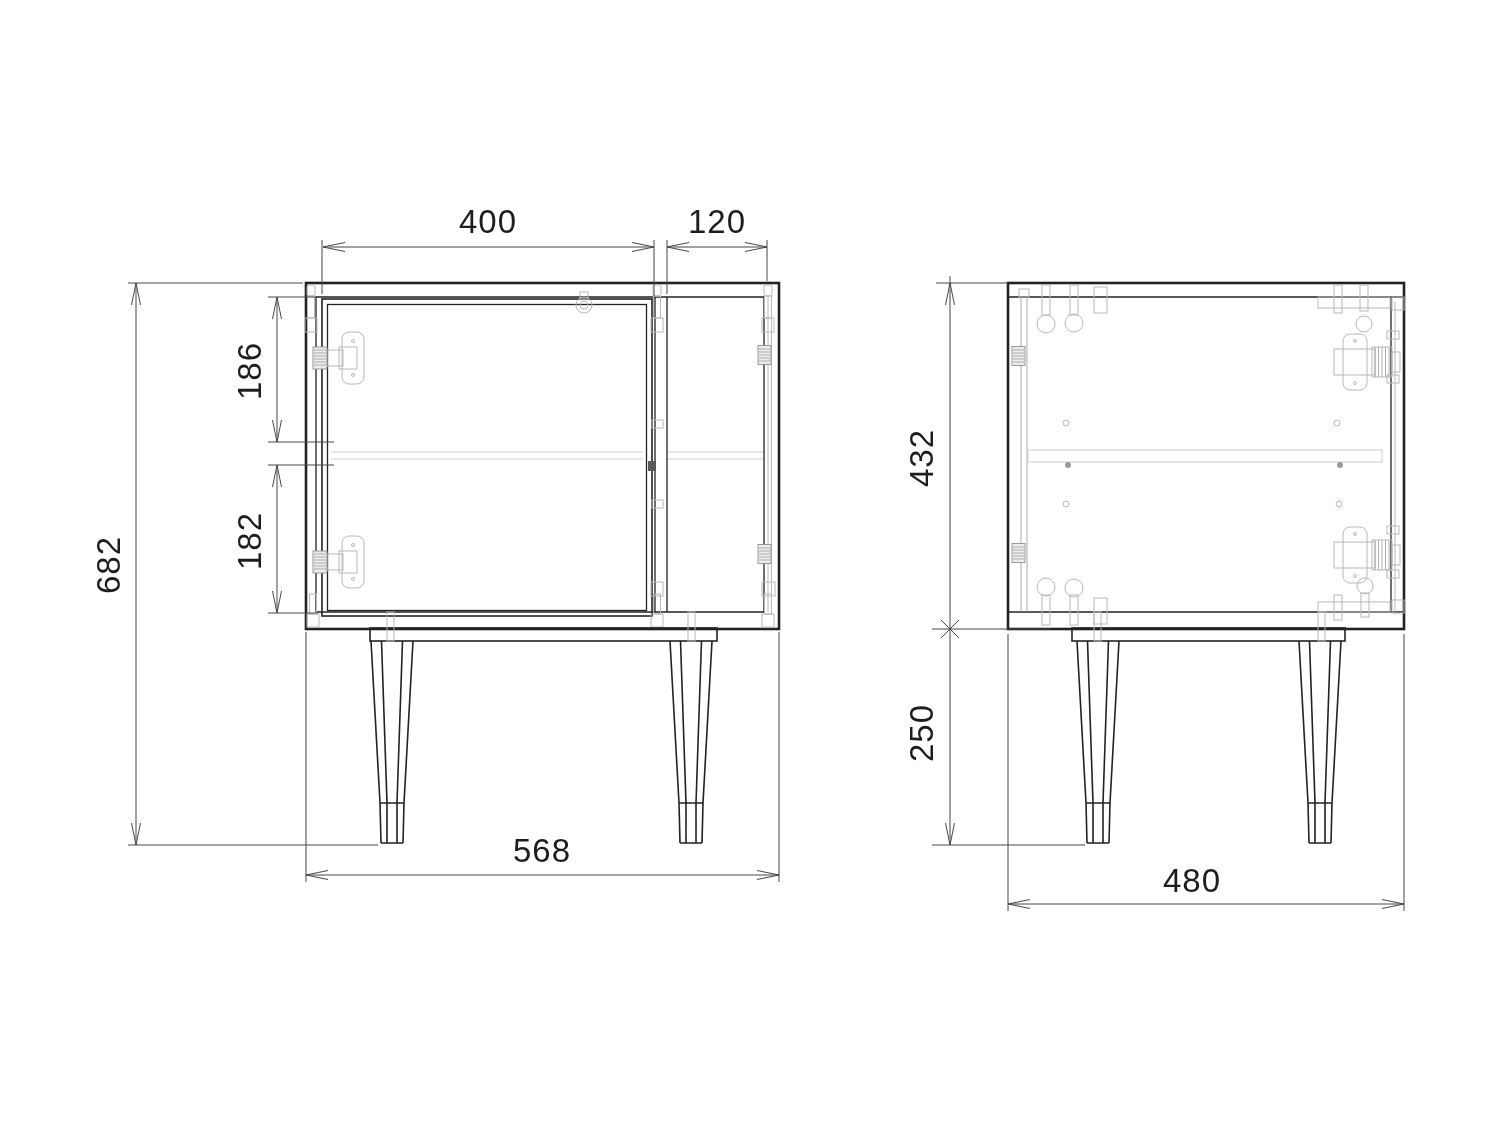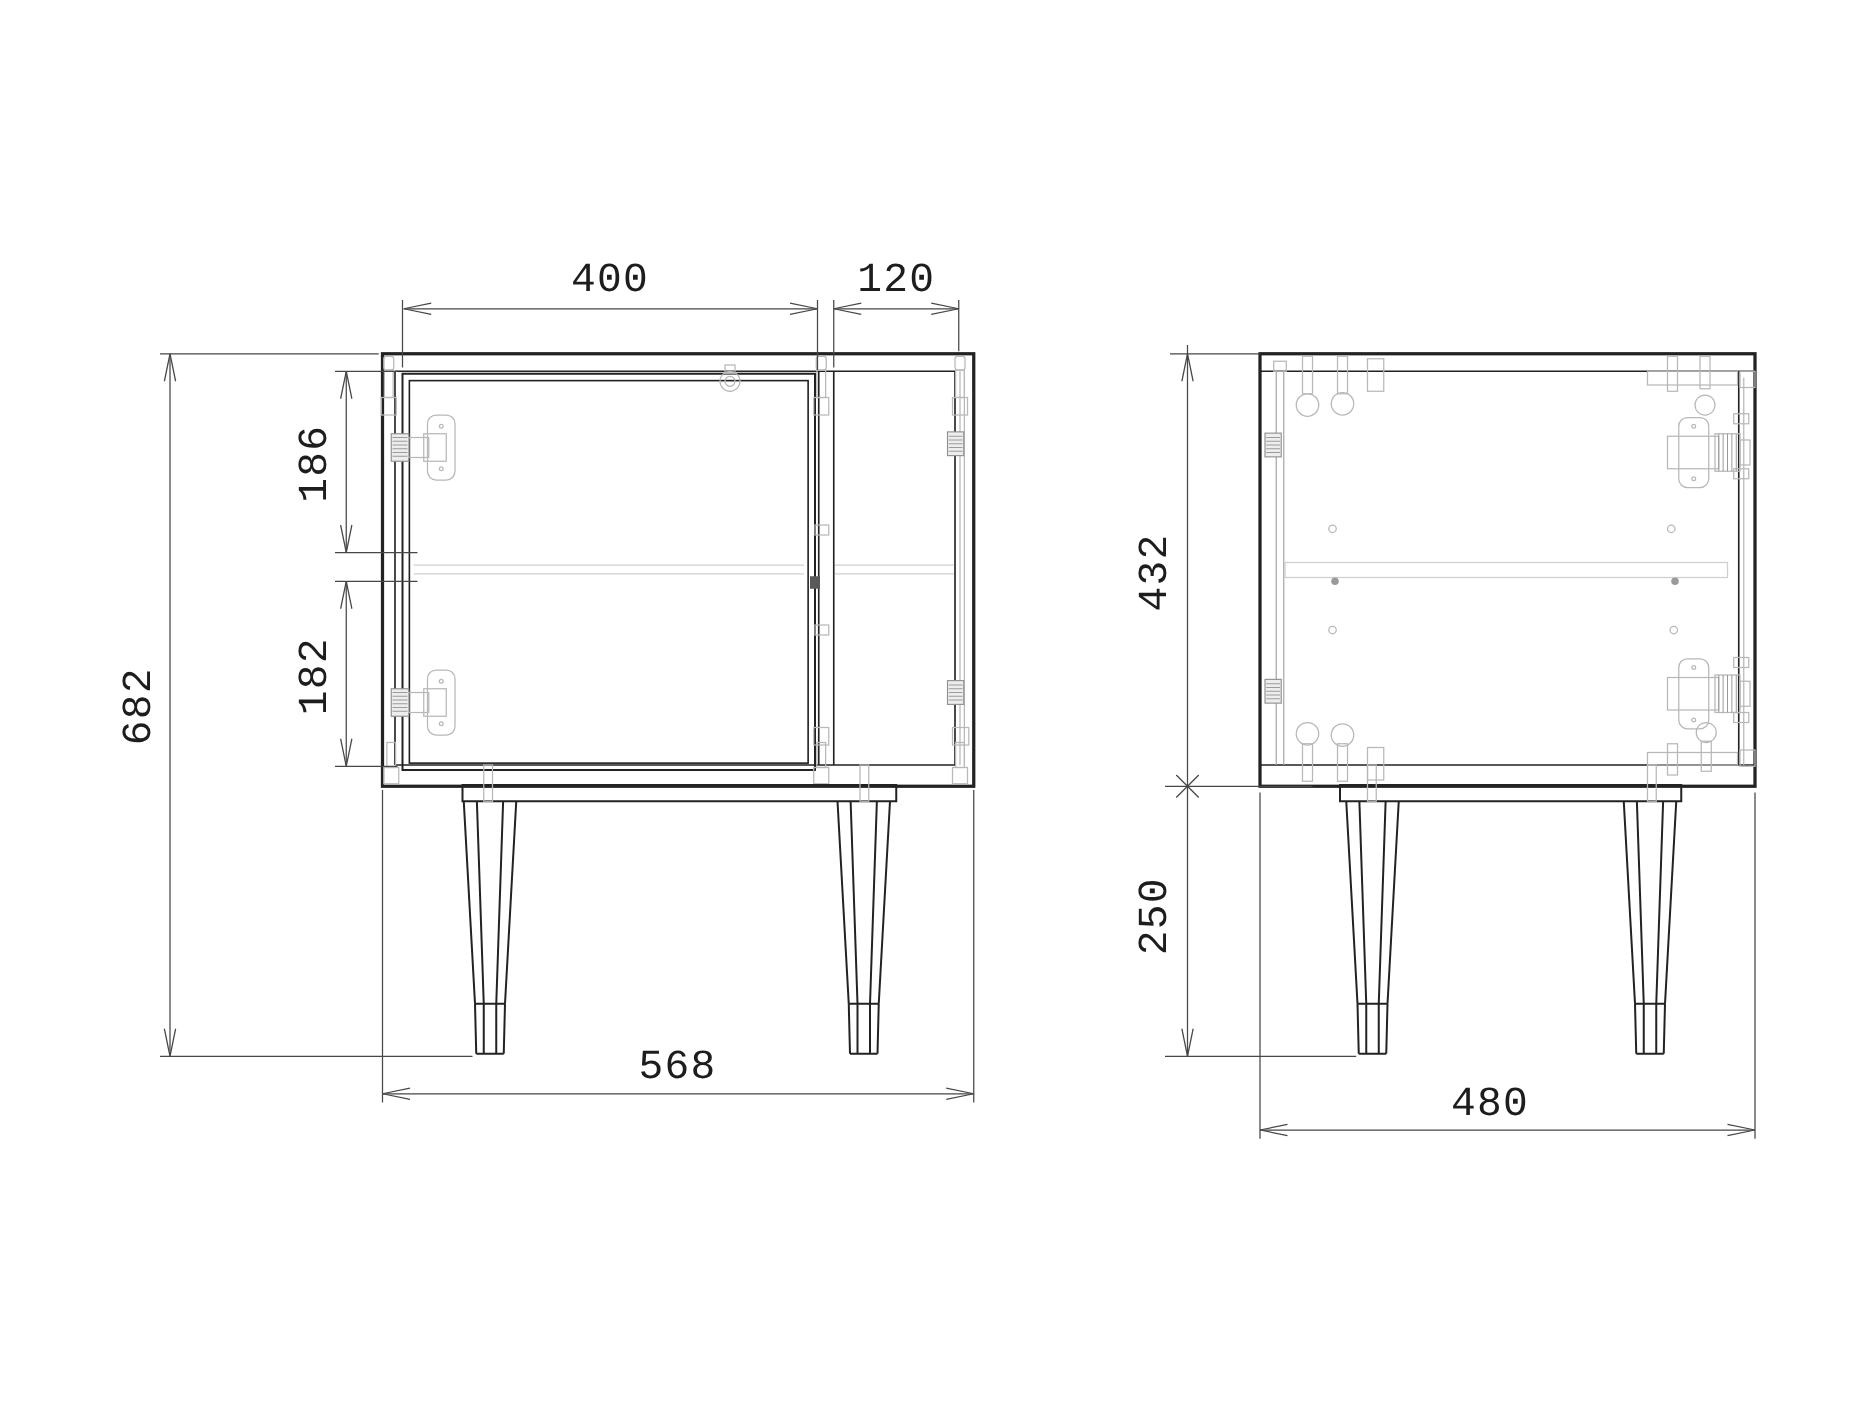--- a/index.html
+++ b/index.html
@@ -1,17 +1,17 @@
 <!DOCTYPE html>
 <html><head>
 <meta charset="utf-8">
 <style>
   html,body{margin:0;padding:0;background:#ffffff;}
   .canvas{position:relative;width:1500px;height:1125px;background:#ffffff;overflow:hidden;
-          font-family:Liberation Mono, monospace;}
+          font-family:Liberation Sans, sans-serif;}
   svg{position:absolute;left:0;top:0;}
   .obj   {stroke:#222222;fill:none;stroke-width:1.3;}
   .thick {stroke:#222222;fill:none;stroke-width:2.6;}
   .med   {stroke:#222222;fill:none;stroke-width:1.6;}
   .hw    {stroke:#b8b8b8;fill:none;stroke-width:1;}
   .hidden-line{stroke:#cfcfcf;fill:none;stroke-width:1;}
   .dim   {stroke:#474747;fill:none;stroke-width:1;}
   .dimtxt{font-size:33px;fill:#1d1d1d;letter-spacing:1px;text-anchor:middle;}
 </style>
 </head>

